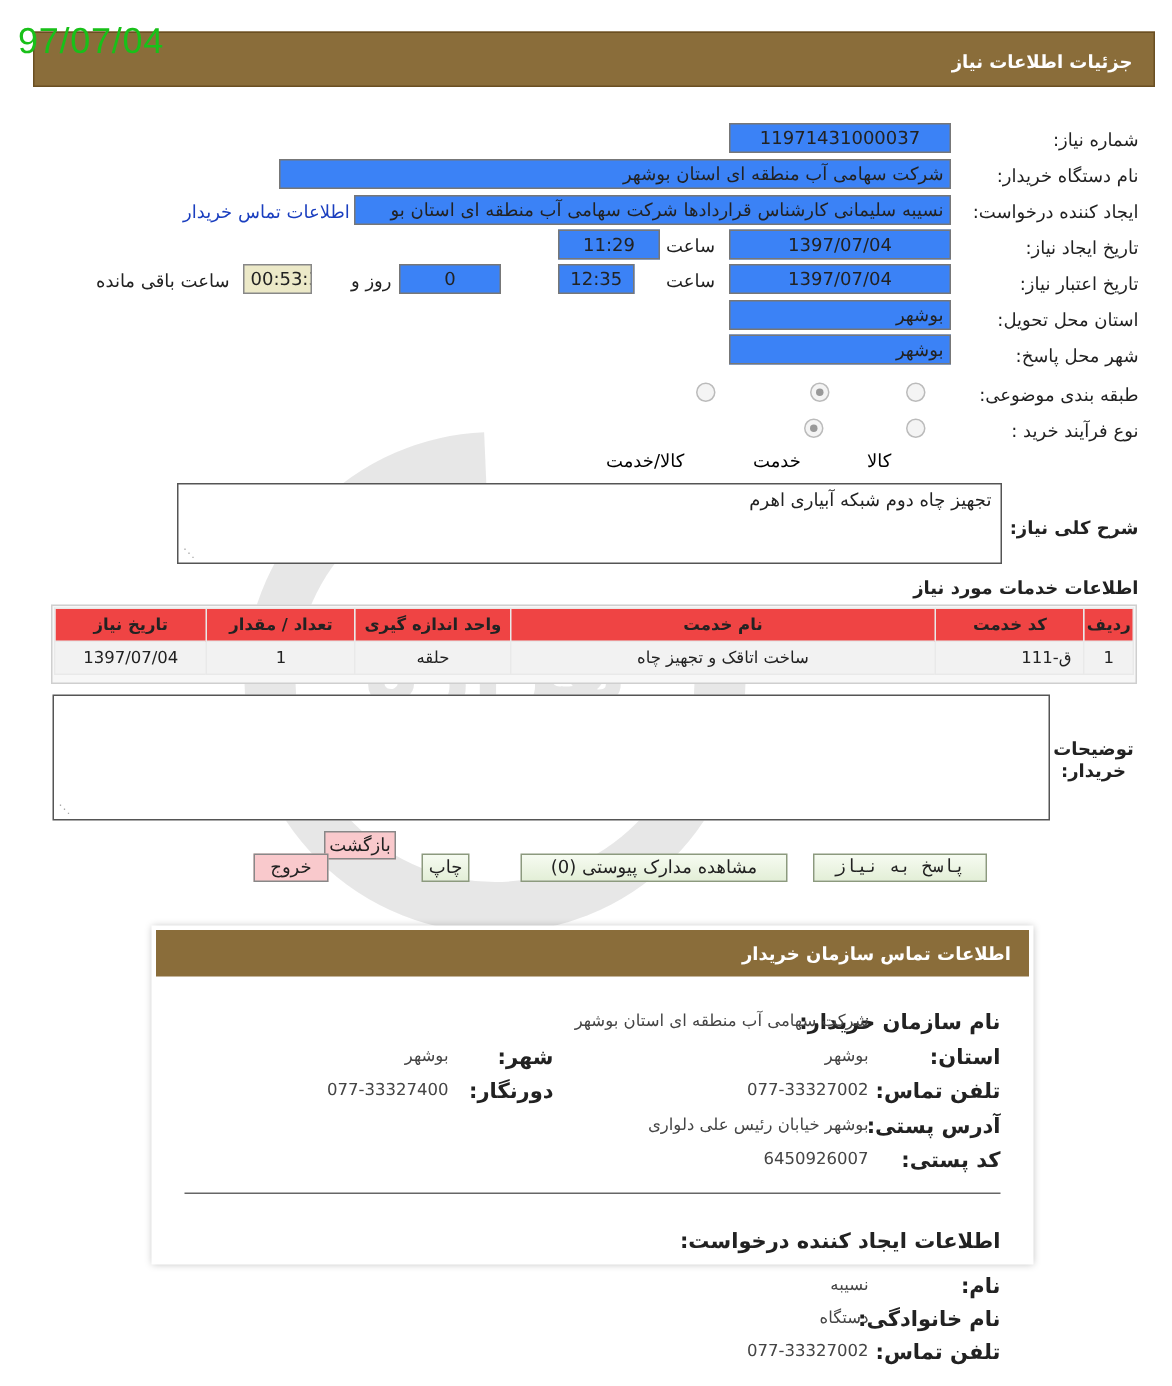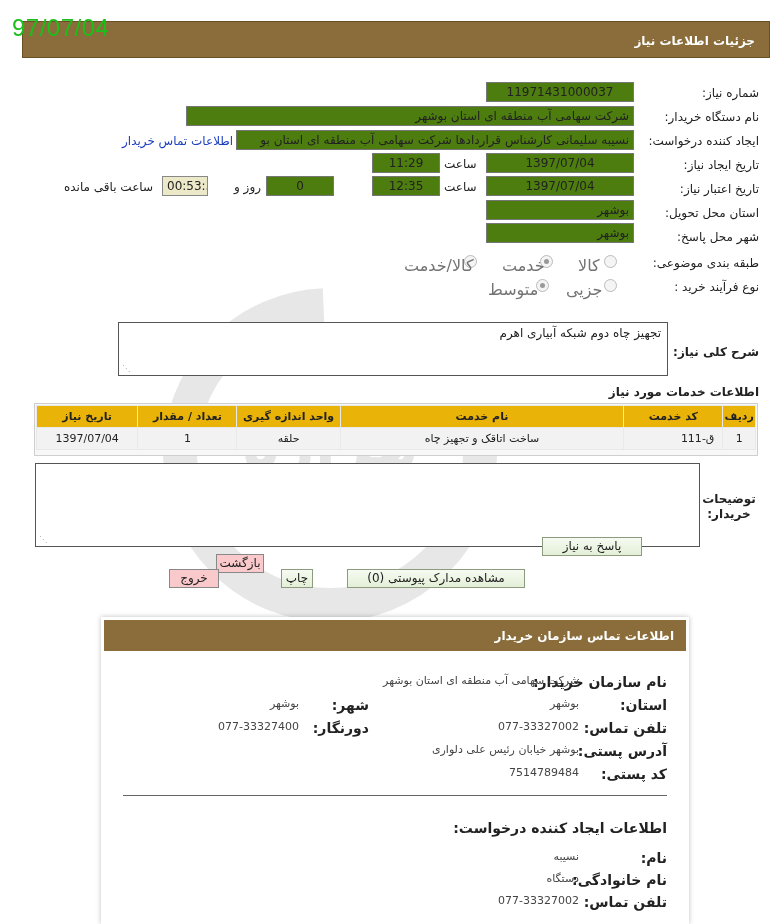--- a/index.html
+++ b/index.html
@@ -18,49 +18,49 @@
   }
   .top-header {
     position: absolute; left: 22px; top: 21px; width: 748px; height: 37px;
     background: #8a6d3a; border: 1px solid #6a4f22;
     color: #fff; font-size: 12px; font-weight: bold;
   }
   .top-header span { position: absolute; right: 14px; top: 12px; }
 
   .lbl { position: absolute; font-size: 12px; color: #222; white-space: nowrap; }
   .box {
-    position: absolute; height: 20px; border: 1px solid #777; background: #4d7c0f;
+    position: absolute; height: 20px; border: 1px solid #777; background: #3b82f6;
     font-size: 12px; line-height: 18px; padding: 0 4px; white-space: nowrap; overflow: hidden;
   }
   .box.center { text-align: center; }
   .box.tan { background: #ece9c8; border-color: #888; direction: ltr; text-align: center; }
   .link { color: #1a3ebf; }
   .radio {
     position: absolute; width: 13px; height: 13px; border-radius: 50%;
     border: 1px solid #bbb; background: #f4f4f4;
   }
   .radio.checked::after {
     content: ""; position: absolute; left: 3px; top: 3px; width: 5px; height: 5px;
     border-radius: 50%; background: #999;
   }
-  .radio-lbl { position: absolute; font-size: 16px; color: #737373; }
+  .radio-lbl { position: absolute; font-size: 12px; color: #000000; margin-top: 44px; }
   .bold { font-weight: bold; }
 
   .desc-box {
     position: absolute; left: 118px; top: 322px; width: 550px; height: 54px;
     border: 1px solid #555; background: #fff; padding: 3px 6px; font-size: 12px;
   }
   .resize { position: absolute; left: 3px; bottom: 2px; color: #aaa; font-size: 8px; }
 
   table.svc {
     position: absolute; left: 36px; top: 405px; width: 720px; border-collapse: collapse;
     font-size: 11px;
   }
   table.svc th {
-    background: #eab308; color: #222; font-weight: bold; height: 22px; border: 1px solid #e9e9e9;
+    background: #ef4444; color: #222; font-weight: bold; height: 22px; border: 1px solid #e9e9e9;
   }
   table.svc td {
     background: #f2f2f2; height: 22px; text-align: center; border: 1px solid #e9e9e9;
   }
   .svc-wrap {
     position: absolute; left: 34px; top: 403px; width: 724px; height: 53px;
     border: 1px solid #cfcfcf; background: #f7f7f7;
   }
 
   .notes-box {
@@ -70,21 +70,21 @@
 
   .btn {
     position: absolute; height: 19px; border: 1px solid #777; background: #efefef;
     font-size: 12px; line-height: 17px; text-align: center; color: #222;
     font-family: "DejaVu Sans", sans-serif;
   }
   .btn.green { background: linear-gradient(#f6fbf1, #e3efd7); border-color: #8c9a7e; }
   .btn.pink { background: #f9c9cc; border-color: #888; }
 
   .card {
-    position: absolute; left: 101px; top: 617px; width: 588px; height: 307px;
+    position: absolute; left: 101px; top: 617px; width: 588px; height: 226px;
     background: #fff; box-shadow: 0 0 5px rgba(0,0,0,0.25);
   }
   .card-head {
     position: absolute; left: 3px; top: 3px; right: 3px; height: 31px;
     background: #8a6d3a; color: #fff; font-weight: bold; font-size: 12px;
   }
   .card-head span { position: absolute; right: 12px; top: 9px; }
   .c-lbl { position: absolute; font-weight: bold; font-size: 14px; color: #222; white-space: nowrap; }
   .c-val { position: absolute; font-size: 11px; color: #444; white-space: nowrap; }
   .c-sep { position: absolute; left: 22px; right: 22px; top: 178px; height: 1px; background: #666; }
@@ -118,21 +118,21 @@
 <div class="lbl link" style="left:122px;top:134px;">اطلاعات تماس خریدار</div>
 
 <div class="lbl" style="right:22px;top:158px;">تاریخ ایجاد نیاز:</div>
 <div class="box center" style="left:486px;top:153px;width:148px;">1397/07/04</div>
 <div class="lbl" style="left:444px;top:157px;">ساعت</div>
 <div class="box center" style="left:372px;top:153px;width:68px;">11:29</div>
 
 <div class="lbl" style="right:22px;top:182px;">تاریخ اعتبار نیاز:</div>
 <div class="box center" style="left:486px;top:176px;width:148px;">1397/07/04</div>
 <div class="lbl" style="left:444px;top:180px;">ساعت</div>
-<div class="box center" style="left:372px;top:176px;width:68px;">12:35</div>
+<div class="box center" style="left:372px;top:176px;width:51px;">12:35</div>
 <div class="box center" style="left:266px;top:176px;width:68px;">0</div>
 <div class="lbl" style="left:234px;top:180px;">روز و</div>
 <div class="box tan" style="left:162px;top:176px;width:46px;">00:53:37</div>
 <div class="lbl" style="left:64px;top:180px;text-align:right;">ساعت باقی مانده</div>
 
 <div class="lbl" style="right:22px;top:206px;">استان محل تحویل:</div>
 <div class="box" style="left:486px;top:200px;width:148px;">بوشهر</div>
 
 <div class="lbl" style="right:22px;top:230px;">شهر محل پاسخ:</div>
 <div class="box" style="left:486px;top:223px;width:148px;">بوشهر</div>
@@ -181,21 +181,21 @@
     </tr>
   </tbody>
 </table>
 
 <div class="lbl bold" style="right:22px;top:492px;width:60px;white-space:normal;text-align:center;line-height:15px;">توضیحات خریدار:</div>
 <div class="notes-box">
   <span></span>
   <span class="resize">⋰</span>
 </div>
 
-<div class="btn green" style="left:542px;top:537px;width:100px;">پاسخ به نیاز</div>
+<div class="btn green" style="left:542px;top:569px;width:116px;font-family:Liberation Mono, monospace;">پاسخ به نیاز</div>
 <div class="btn green" style="left:347px;top:569px;width:178px;">مشاهده مدارک پیوستی (0)</div>
 <div class="btn green" style="left:281px;top:569px;width:32px;">چاپ</div>
 <div class="btn pink" style="left:216px;top:554px;width:48px;text-align:center;">بازگشت</div>
 <div class="btn pink" style="left:151px;top:569px;width:50px;margin-left:18px;">خروج</div>
 
 <div class="card">
   <div class="card-head">
     <span>اطلاعات تماس سازمان خریدار</span>
   </div>
 
@@ -209,21 +209,21 @@
 
   <div class="c-lbl" style="right:22px;top:103px;">تلفن تماس:</div>
   <div class="c-val" style="right:110px;top:103px;">077-33327002</div>
   <div class="c-lbl" style="right:320px;top:103px;">دورنگار:</div>
   <div class="c-val" style="right:390px;top:103px;">077-33327400</div>
 
   <div class="c-lbl" style="right:22px;top:126px;">آدرس پستی:</div>
   <div class="c-val" style="right:110px;top:126px;">بوشهر خیابان رئیس علی دلواری</div>
 
   <div class="c-lbl" style="right:22px;top:149px;">کد پستی:</div>
-  <div class="c-val" style="right:110px;top:149px;">7514789484</div>
+  <div class="c-val" style="right:110px;top:149px;">6450926007</div>
 
   <div class="c-sep"></div>
 
   <div class="c-lbl" style="right:22px;top:203px;">اطلاعات ایجاد کننده درخواست:</div>
 
   <div class="c-lbl" style="right:22px;top:233px;">نام:</div>
   <div class="c-val" style="right:110px;top:233px;">نسیبه</div>
 
   <div class="c-lbl" style="right:22px;top:255px;">نام خانوادگی:</div>
   <div class="c-val" style="right:110px;top:255px;">دستگاه</div>

